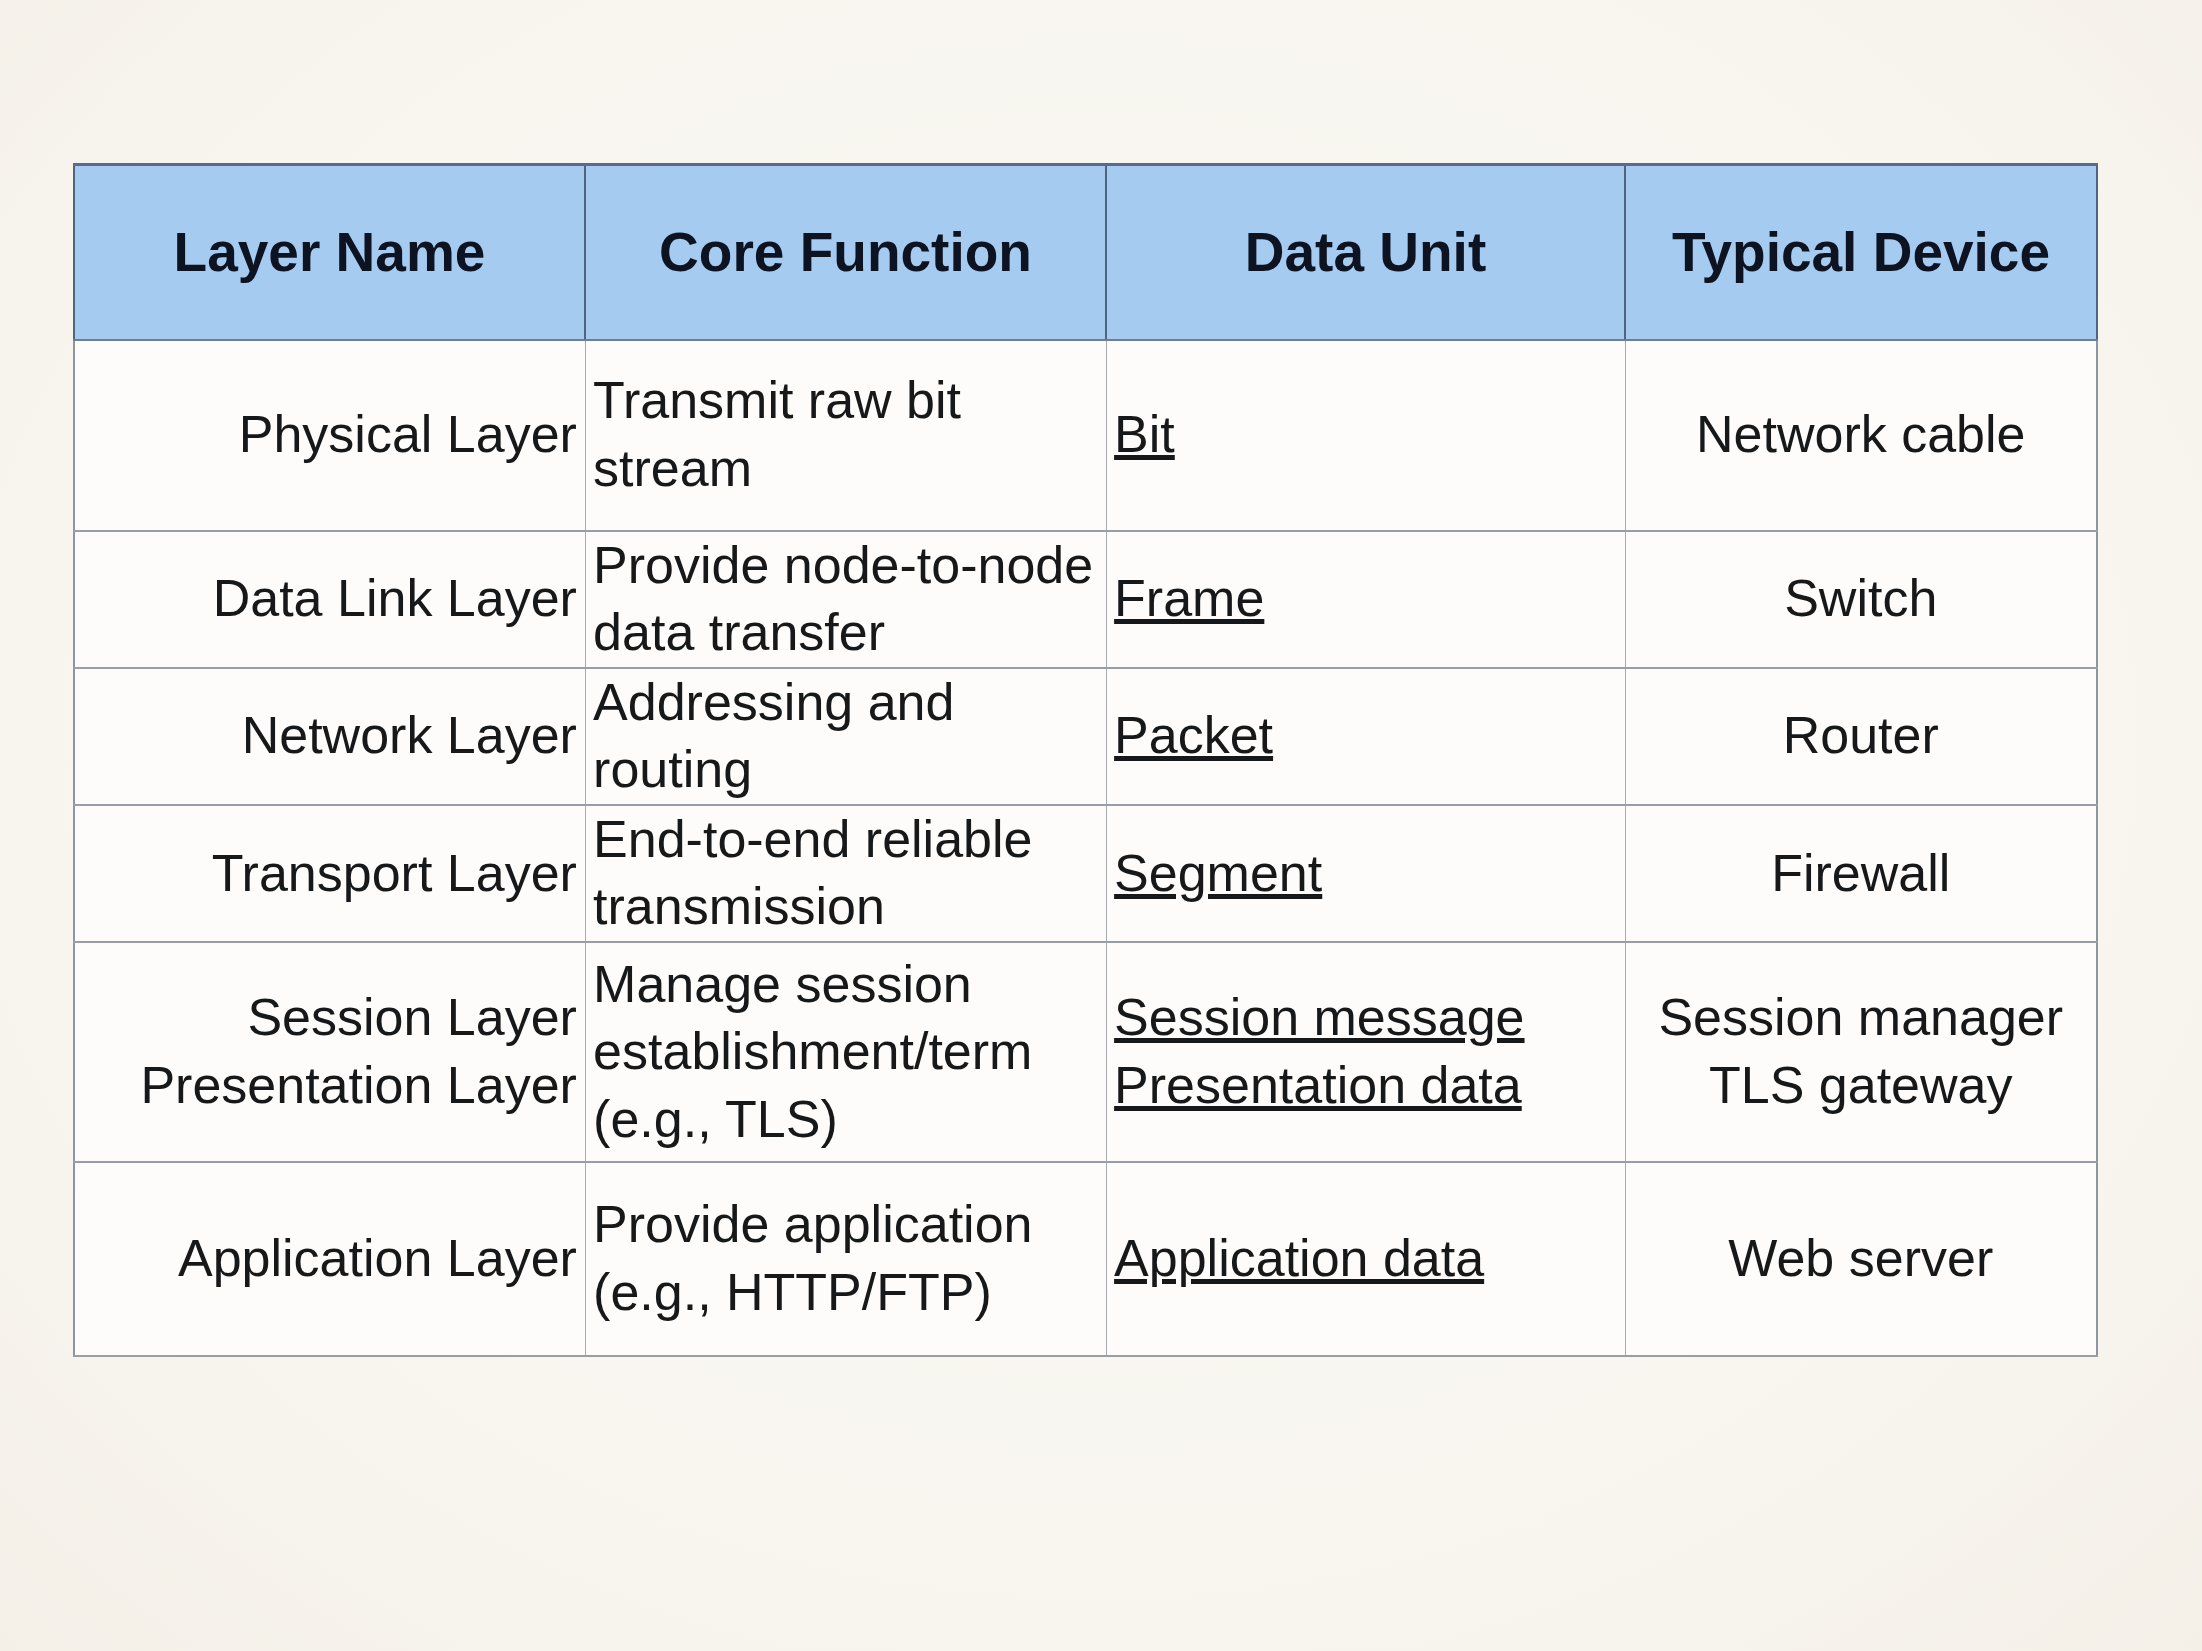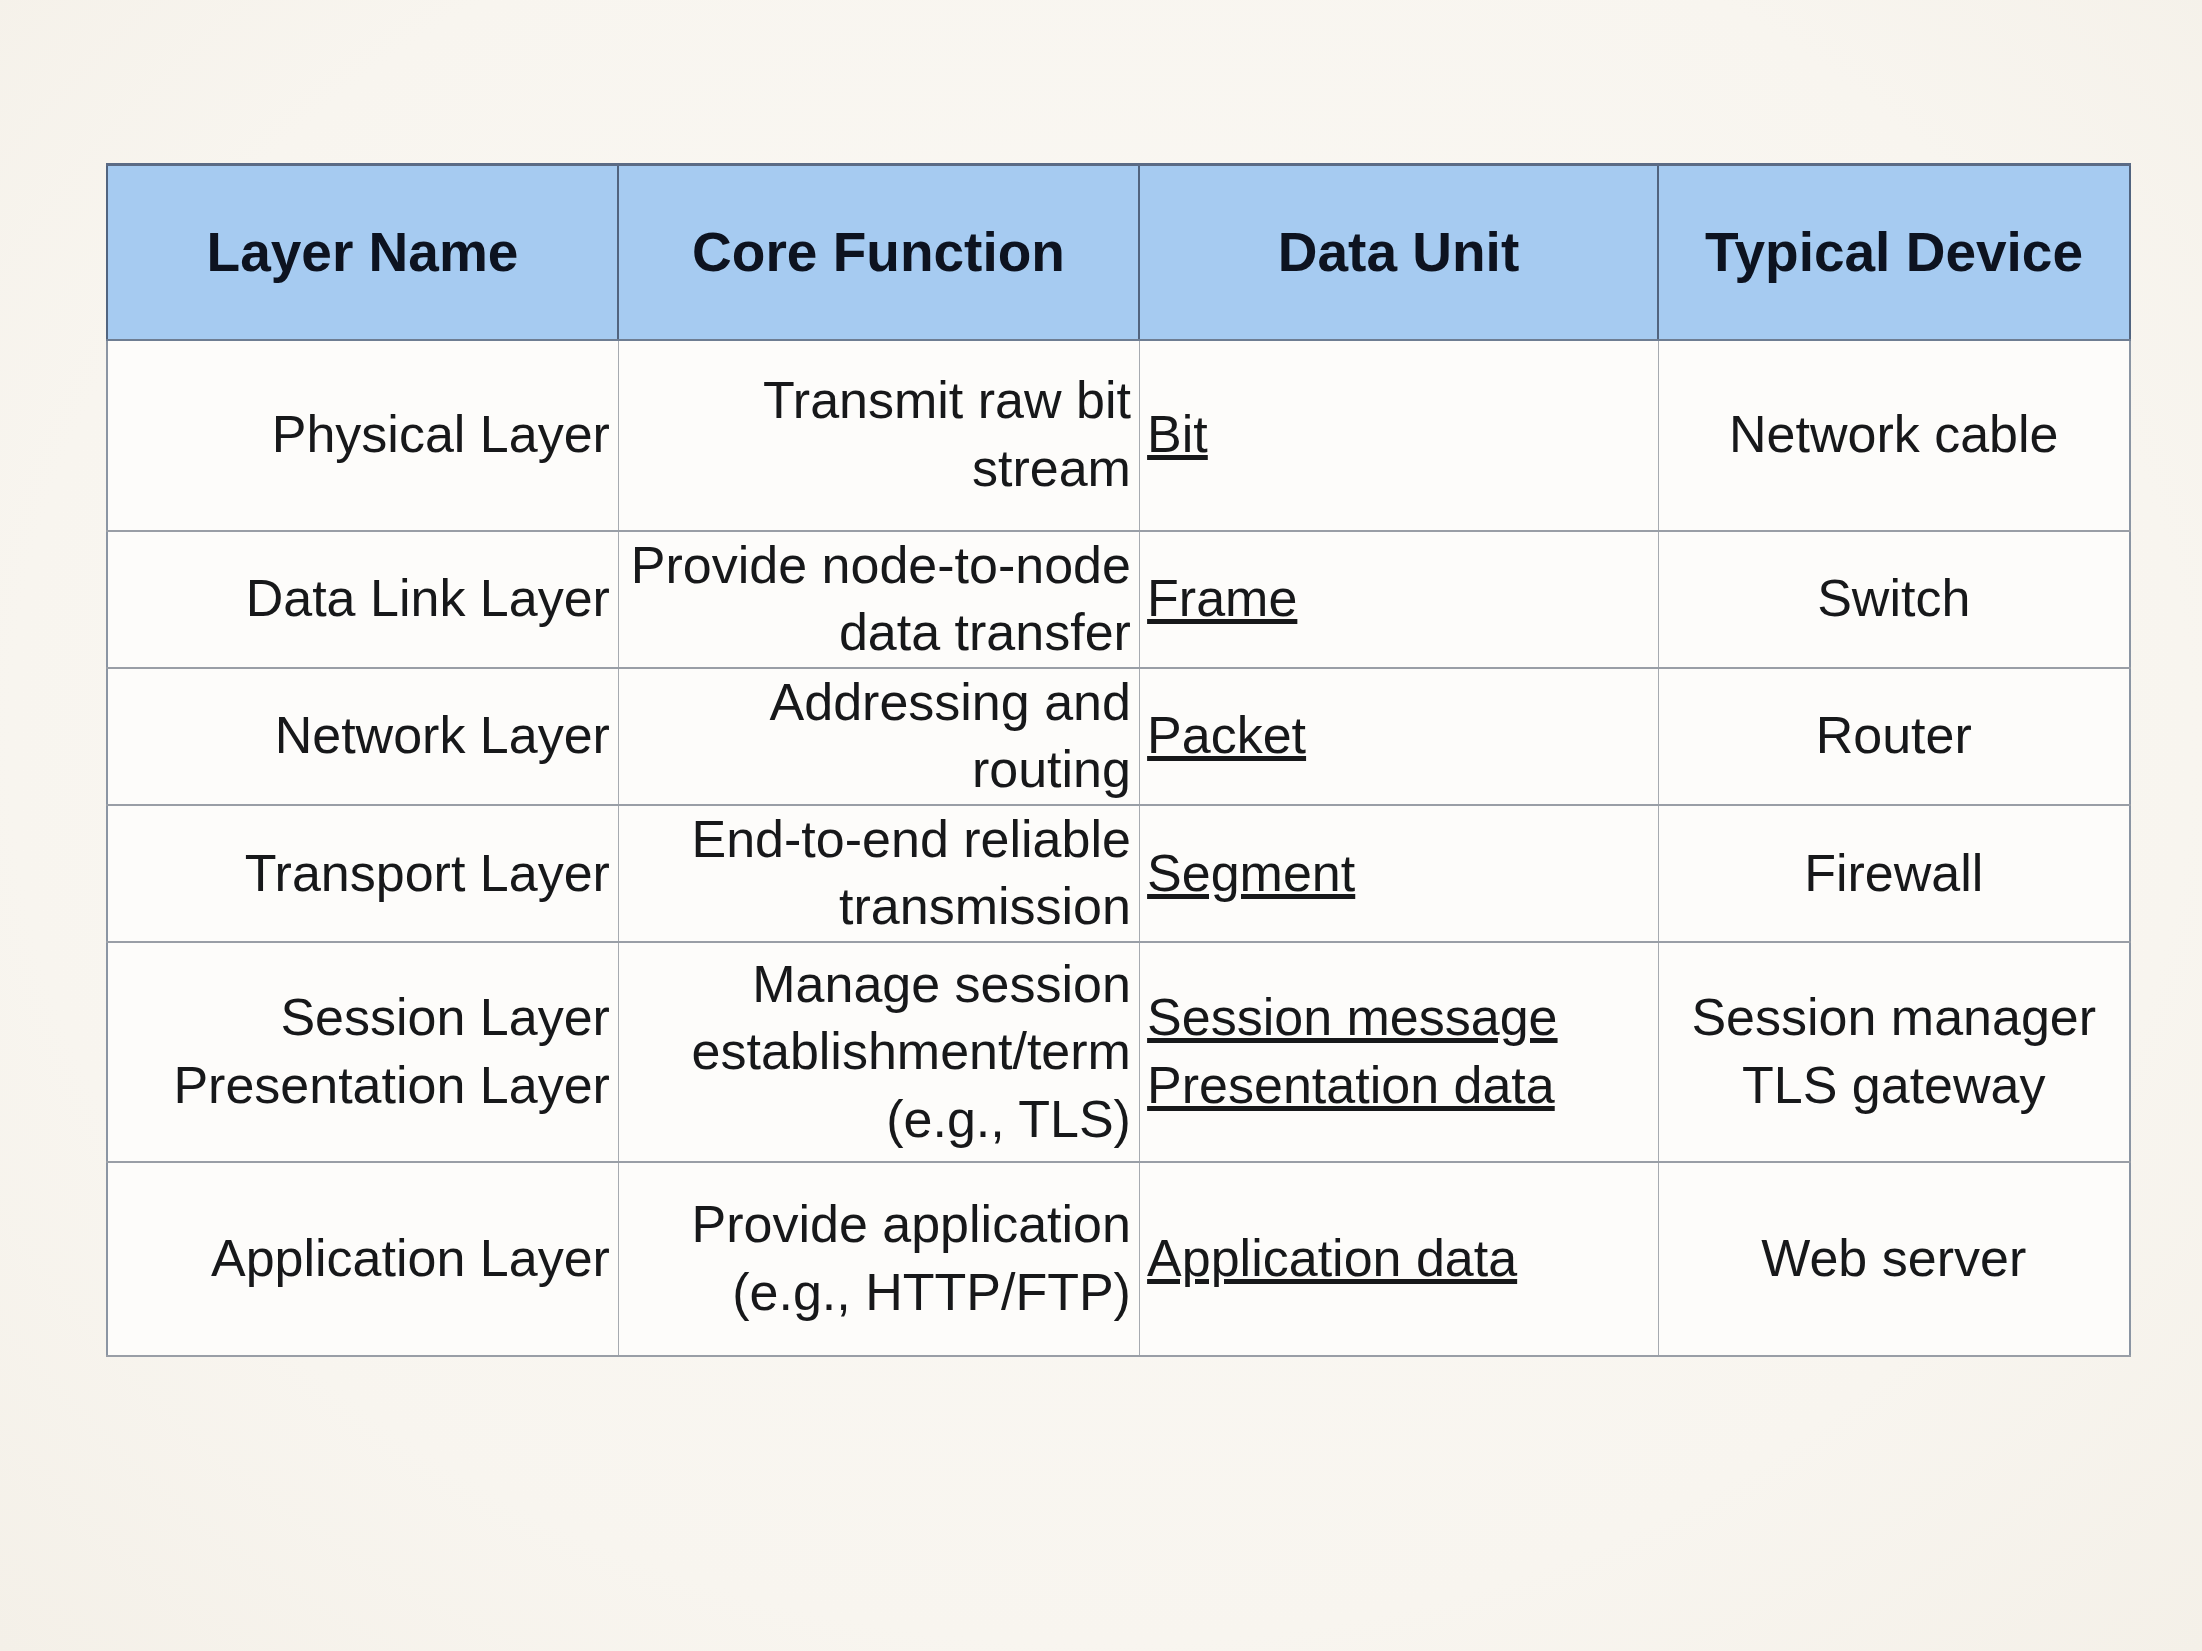--- a/index.html
+++ b/index.html
@@ -9,21 +9,21 @@
   body {
     width: 2202px;
     height: 1652px;
     background: radial-gradient(ellipse at 50% 45%, #fbf9f5 0%, #f8f5ef 70%, #f4f0e8 100%);
     font-family: "Liberation Sans", sans-serif;
     overflow: hidden;
     position: relative;
   }
   .table-wrap {
     position: absolute;
-    left: 106px;
+    left: 73px;
     top: 163px;
     width: 2024px;
   }
   table.osi {
     border-collapse: collapse;
     table-layout: fixed;
     width: 2024px;
     background: #fdfcfa;
     border: 2.9px solid #8b95a3;
   }
@@ -51,21 +51,21 @@
     border-bottom: 2.9px solid #999ea6;
     white-space: pre;
     padding: 0 7.6px;
   }
   tr.hdr      { height: 175px; }
   tr.r0       { height: 191px; }
   tr.r1, tr.r2, tr.r3 { height: 134px; }
   tr.r4       { height: 220px; margin-left: 6px; }
   tr.r5       { height: 194px; }
   td.c-layer  { text-align: right; }
-  td.c-fn     { text-align: right; padding-left: 25px; }
+  td.c-fn     { text-align: left; padding-left: 25px; }
   td.c-unit   { text-align: left; text-decoration: underline; }
   td.c-dev    { text-align: center; padding-left: 42px; }
 </style>
 </head>
 <body>
 
 <div class="table-wrap">
   <table class="osi">
     <colgroup>
       <col style="width:511px">

